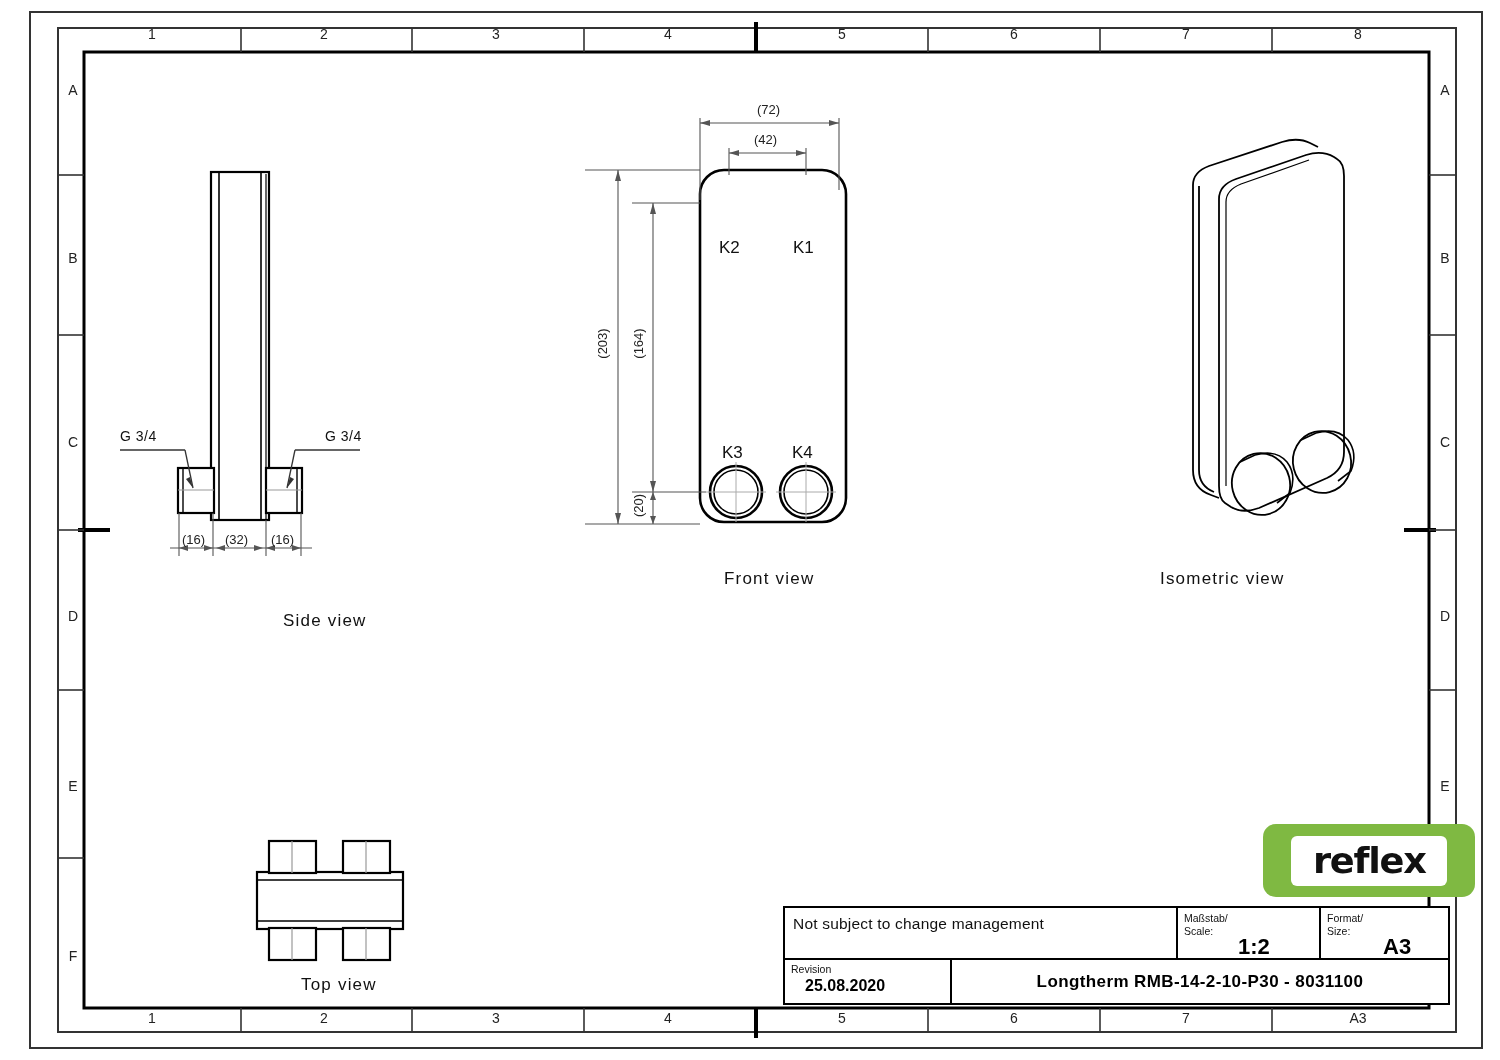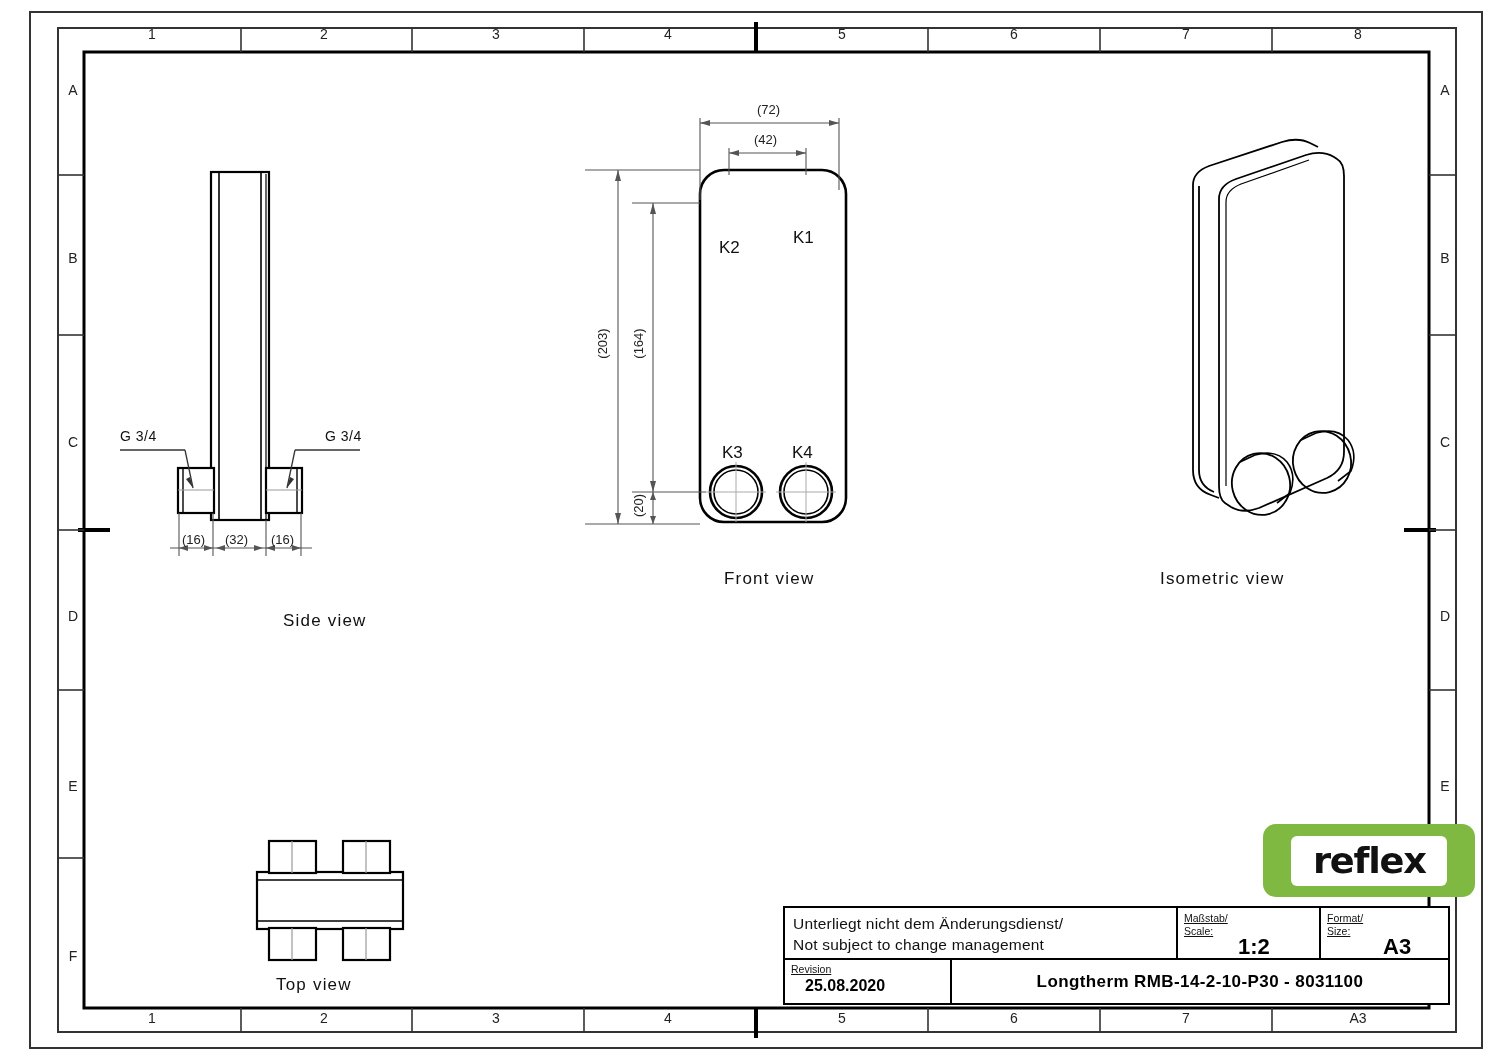--- a/index.html
+++ b/index.html
@@ -49,21 +49,21 @@
   .tb-row.top { height: 54px; border-bottom: 2px solid #000; }
   .tb-row.bot { height: 43px; }
   .tb-cell { position: relative; height: 100%; }
   .tb-cell + .tb-cell { border-left: 2px solid #000; }
   .cell-notice { width: 391px; padding: 5px 0 0 8px; }
   .cell-notice div {
     font-size: 15.5px; line-height: 21px; color: #111; letter-spacing: .2px;
   }
   .cell-scale { width: 143px; padding: 4px 0 0 6px; }
   .cell-format { width: 129px; padding: 4px 0 0 6px; }
-  .tb-small { font-size: 10.5px; line-height: 13px; color: #111; text-decoration: underline; }
+  .tb-small { font-size: 10.5px; line-height: 13px; color: #111; }
   .tb-big {
     position: absolute; font-size: 22px; font-weight: bold; color: #000;
   }
   .cell-rev { width: 172px; padding: 3px 0 16px 6px; }
   .cell-name { width: 520px; display: flex; align-items: center; justify-content: center; }
   .rev-date { font-size: 16px; font-weight: bold; color: #000; padding-left: 14px; margin-top: 1px; }
   .name-txt { font-size: 17px; font-weight: bold; letter-spacing: .4px; color: #000; }
 
   
   #logo {
@@ -316,38 +316,37 @@
   <div class="lbl dim-txt" style="left:225px; top:532px;">(32)</div>
   <div class="lbl dim-txt" style="left:271px; top:532px;">(16)</div>
   <div class="lbl view-title" style="left:283px; top:569px;margin-top:42px;">Side view</div>
 
   <div class="lbl dim-txt" style="left:757px; top:102px;">(72)</div>
   <div class="lbl dim-txt" style="left:754px; top:132px;">(42)</div>
   <div class="lbl dim-txt vert" style="left:580px; top:336px; width:44px; text-align:center;">(203)</div>
   <div class="lbl dim-txt vert" style="left:616px; top:336px; width:44px; text-align:center;">(164)</div>
   <div class="lbl dim-txt vert" style="left:619px; top:498px; width:38px; text-align:center;">(20)</div>
   <div class="lbl port-lbl" style="left:719px; top:238px;">K2</div>
-  <div class="lbl port-lbl" style="left:793px; top:228px;">K1</div>
+  <div class="lbl port-lbl" style="left:793px; top:238px;">K1</div>
   <div class="lbl port-lbl" style="left:722px; top:443px;">K3</div>
   <div class="lbl port-lbl" style="left:792px; top:443px;">K4</div>
   <div class="lbl view-title" style="left:724px; top:569px;">Front view</div>
 
   <div class="lbl view-title" style="left:1160px; top:569px;">Isometric view</div>
-  <div class="lbl view-title" style="left:276px; top:975px;">Top view</div>
+  <div class="lbl view-title" style="left:301px; top:975px;">Top view</div>
 
   <div id="logo">
     <div class="inner">
       <span class="word">reflex</span>
     </div>
   </div>
 
   <div id="titleblock">
     <div class="tb-row top">
       <div class="tb-cell cell-notice">
-        <div>Unterliegt nicht dem Änderungsdienst/</div>
         <div>Not subject to change management</div>
       </div>
       <div class="tb-cell cell-scale">
         <div class="tb-small">Maßstab/</div>
         <div class="tb-small">Scale:</div>
         <div class="tb-big" style="left:60px; top:26px;">1:2</div>
       </div>
       <div class="tb-cell cell-format">
         <div class="tb-small">Format/</div>
         <div class="tb-small">Size:</div>

